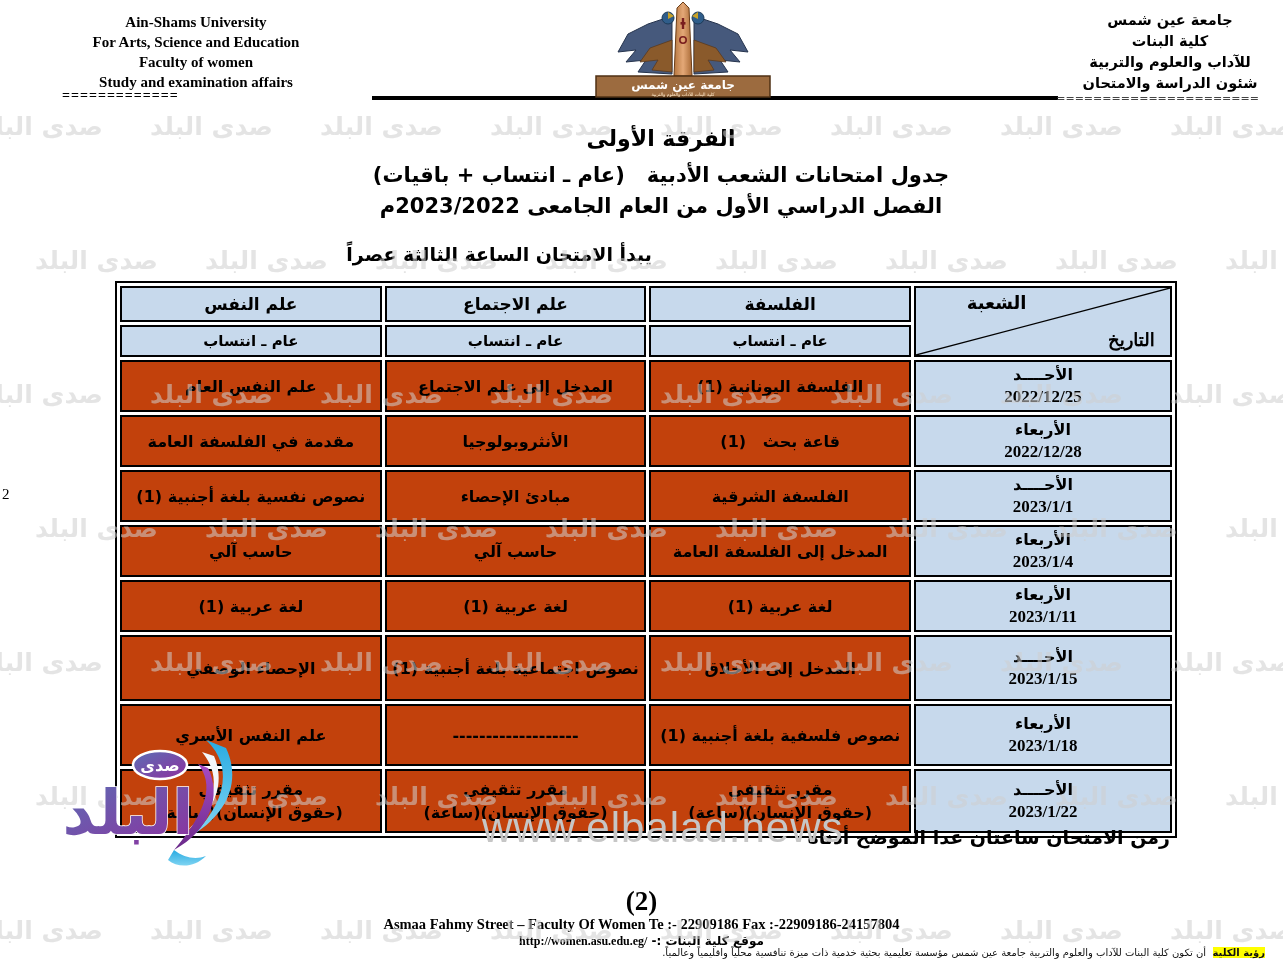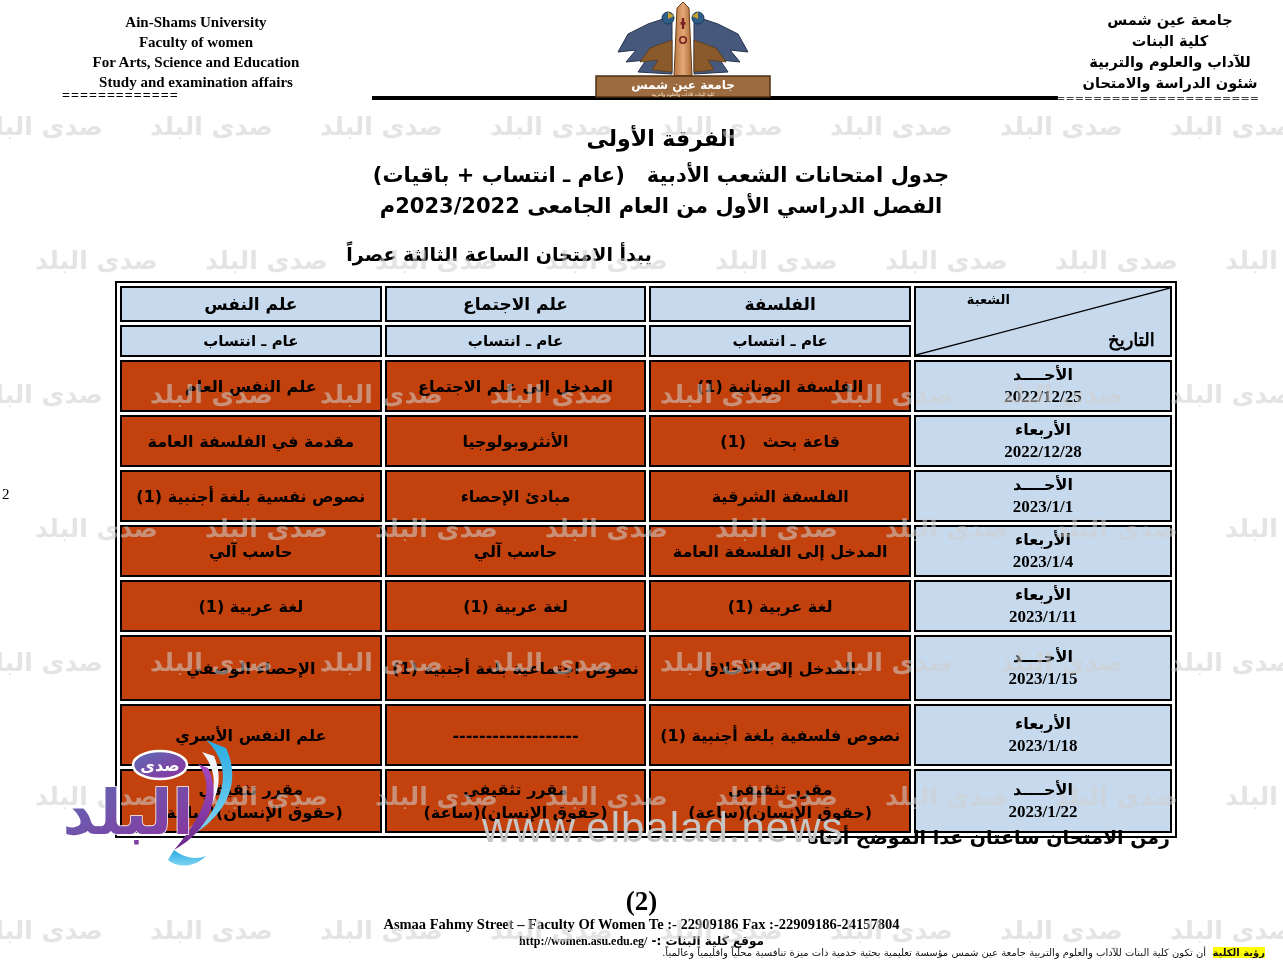--- a/index.html
+++ b/index.html
@@ -32,21 +32,21 @@
 
   
   .table-wrap{position:absolute;left:115px;top:281px;width:1058px;border:2px solid #000;z-index:1;}
   table.exams{width:100%;border-collapse:separate;border-spacing:3px;direction:rtl;table-layout:fixed;}
   table.exams th,table.exams td{border:2px solid #000;text-align:center;vertical-align:middle;
       font-weight:bold;padding:1px 3px;}
   th.subject{background:var(--header-blue);font-size:17px;height:30px;}
   th.subhdr{background:var(--header-blue);font-size:15px;height:26px;}
   th.corner{background:var(--header-blue);position:relative;padding:0;}
   .diag{position:absolute;inset:0;width:100%;height:100%;}
-  .corner-top{position:absolute;top:4px;left:20%;font-size:13px;}
+  .corner-top{position:absolute;top:4px;left:20%;font-size:18px;}
   .corner-bottom{position:absolute;bottom:4px;right:6%;font-size:18px;font-family:Liberation Serif, serif;}
   td.datecell{background:var(--header-blue);}
   td.datecell .day{font-size:16px;line-height:22px;}
   td.datecell .date{font-size:17px;line-height:22px;font-family:"Liberation Serif",serif;direction:ltr;}
   td.bodycell{background:#c2410c;font-size:16px;white-space:pre-line;line-height:23px;}
   tr.r1 td,tr.r2 td,tr.r3 td,tr.r4 td,tr.r5 td{height:46px;}
   tr.r6 td{height:60px;} tr.r7 td{height:56px;} tr.r8 td{height:58px;}
 
   
   .note{position:absolute;right:113px;top:826px;direction:rtl;font-weight:bold;font-size:19px;z-index:1;}
@@ -132,22 +132,22 @@
       <span class="wm" style="left: 320px; top: 916px;">صدى البلد</span>
       <span class="wm" style="left: 490px; top: 916px;">صدى البلد</span>
       <span class="wm" style="left: 660px; top: 916px;">صدى البلد</span>
       <span class="wm" style="left: 830px; top: 916px;">صدى البلد</span>
       <span class="wm" style="left: 1000px; top: 916px;">صدى البلد</span>
       <span class="wm" style="left: 1170px; top: 916px;">صدى البلد</span>
     </div>
 
   <div class="header-left">
     <div>Ain-Shams University</div>
+    <div>For Arts, Science and Education</div>
     <div>Faculty of women</div>
-    <div>For Arts, Science and Education</div>
     <div>Study and examination affairs</div>
   </div>
   <div class="header-left-divider">=============</div>
 
   <div class="uni-logo">
     <svg width="190" height="102" viewBox="0 0 190 102">
       <defs>
         <linearGradient id="ob" x1="0" y1="0" x2="1" y2="0">
           <stop offset="0" stop-color="#b5763f"></stop>
             <stop offset=".5" stop-color="#e4a877"></stop>

